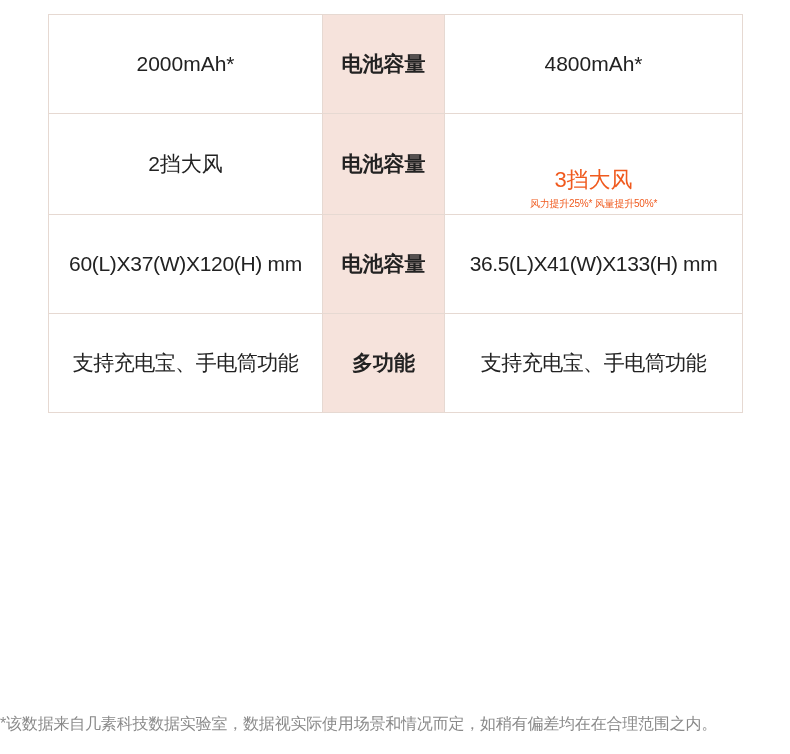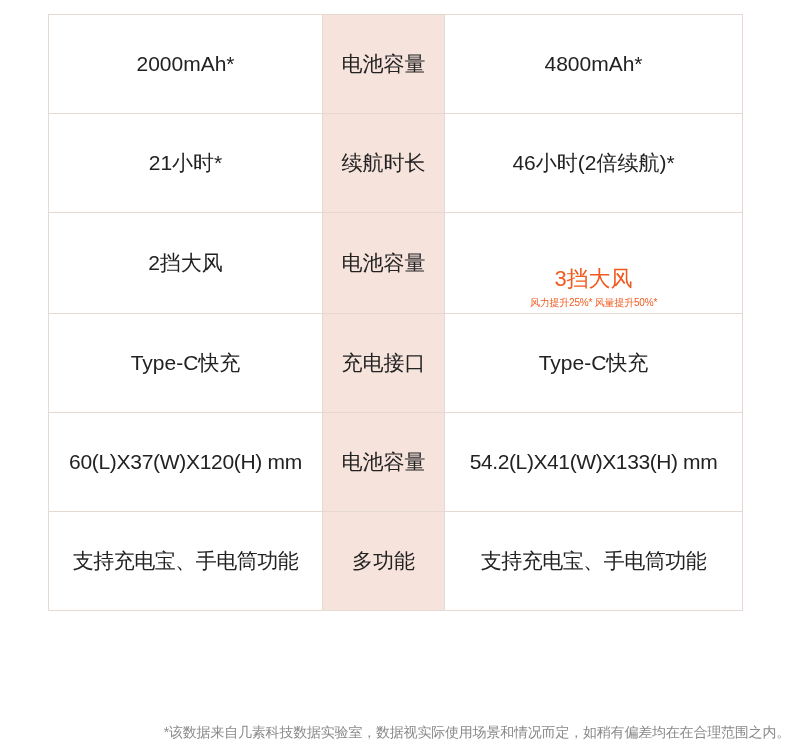--- a/index.html
+++ b/index.html
@@ -36,20 +36,21 @@
     line-height: 1.25;
   }
   .col-left   { width: 274px; border-radius: 7px; }
   .col-mid    { width: 122px; }
   .col-right  { width: 298px; }
 
   .cell-mid {
     background: #f6e3dc;
     color: #bf6b4a;
     font-size: 21px;
+    font-weight: bold;
   }
   .row-h { height: 99px; }
 
   .accent {
     color: #f05a1e;
   }
   .accent-big {
     color: #f05a1e;
     font-size: 22px;
     display: block;
@@ -73,67 +74,56 @@
   .multi {
     font-size: 20px;
     letter-spacing: -0.5px;
     margin-top: 40px;
   }
   .footnote {
     position: absolute;
     left: 0;
     right: 0;
     top: 714px;
-    text-align: right;
-    font-size: 14px;
+    text-align: left;
+    font-size: 16px;
     color: #8a8a8a;
     letter-spacing: -0.2px;
-    margin-top: 10px;
   }
 </style>
 </head>
 <body>
 
 <div id="page">
 
   <table class="spec-table">
     <tbody>
 
       <tr class="row-h">
         <td class="col-left">2000mAh*</td>
         <td class="col-mid cell-mid">电池容量</td>
         <td class="col-right">4800mAh*</td>
       </tr>
 
-      <tr class="row-h">
-        <td class="col-left">21小时*</td>
-        <td class="col-mid cell-mid">续航时长</td>
-        <td class="col-right accent">46小时(2倍续航)*</td>
-      </tr>
 
 
       <tr class="row-h">
         <td class="col-left">2挡大风</td>
         <td class="col-mid cell-mid">电池容量</td>
         <td class="col-right">
           <span class="accent-big">3挡大风</span>
           <span class="sub-accent">风力提升25%* 风量提升50%*</span>
         </td>
       </tr>
 
-      <tr class="row-h">
-        <td class="col-left accent">Type-C快充</td>
-        <td class="col-mid cell-mid">充电接口</td>
-        <td class="col-right accent">Type-C快充</td>
-      </tr>
 
       <tr class="row-h">
         <td class="col-left small-dims">60(L)X37(W)X120(H) mm</td>
         <td class="col-mid cell-mid">电池容量</td>
-        <td class="col-right small-dims-r">54.2(L)X41(W)X133(H) mm</td>
+        <td class="col-right small-dims-r">36.5(L)X41(W)X133(H) mm</td>
       </tr>
 
       <tr class="row-h">
         <td class="col-left multi">支持充电宝、手电筒功能</td>
         <td class="col-mid cell-mid">多功能</td>
         <td class="col-right multi">支持充电宝、手电筒功能</td>
       </tr>
 
     </tbody>
   </table>

